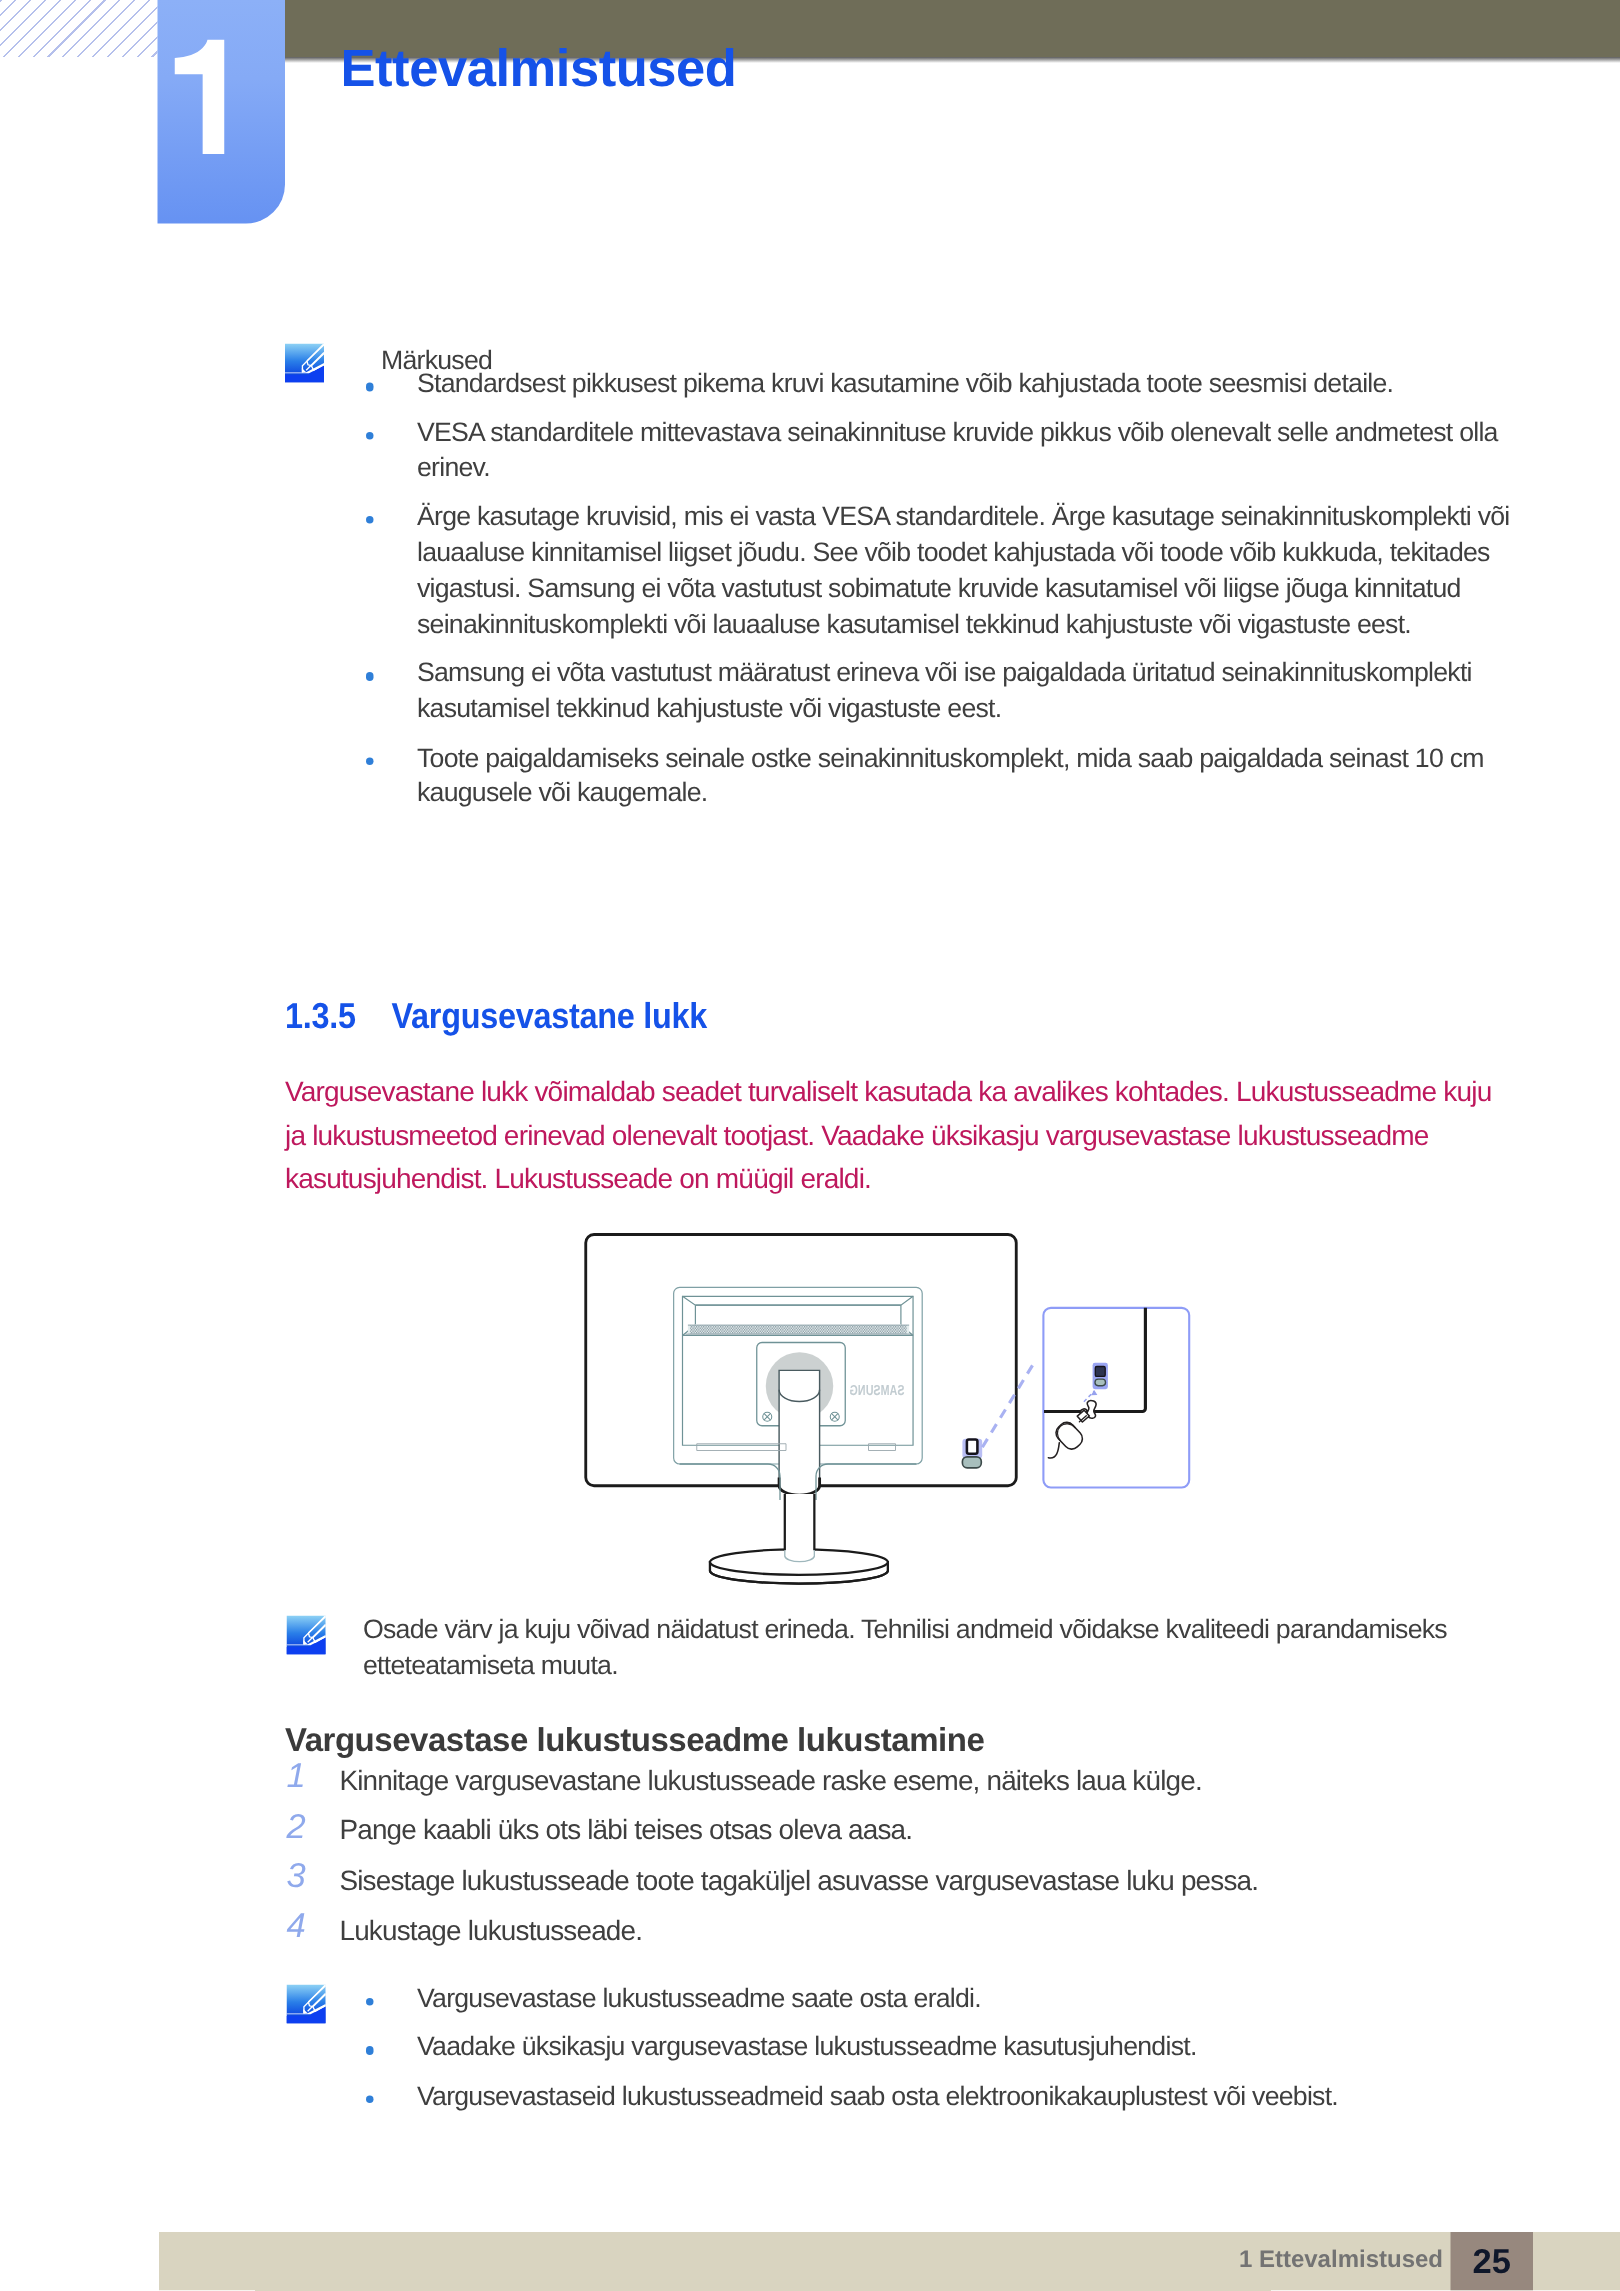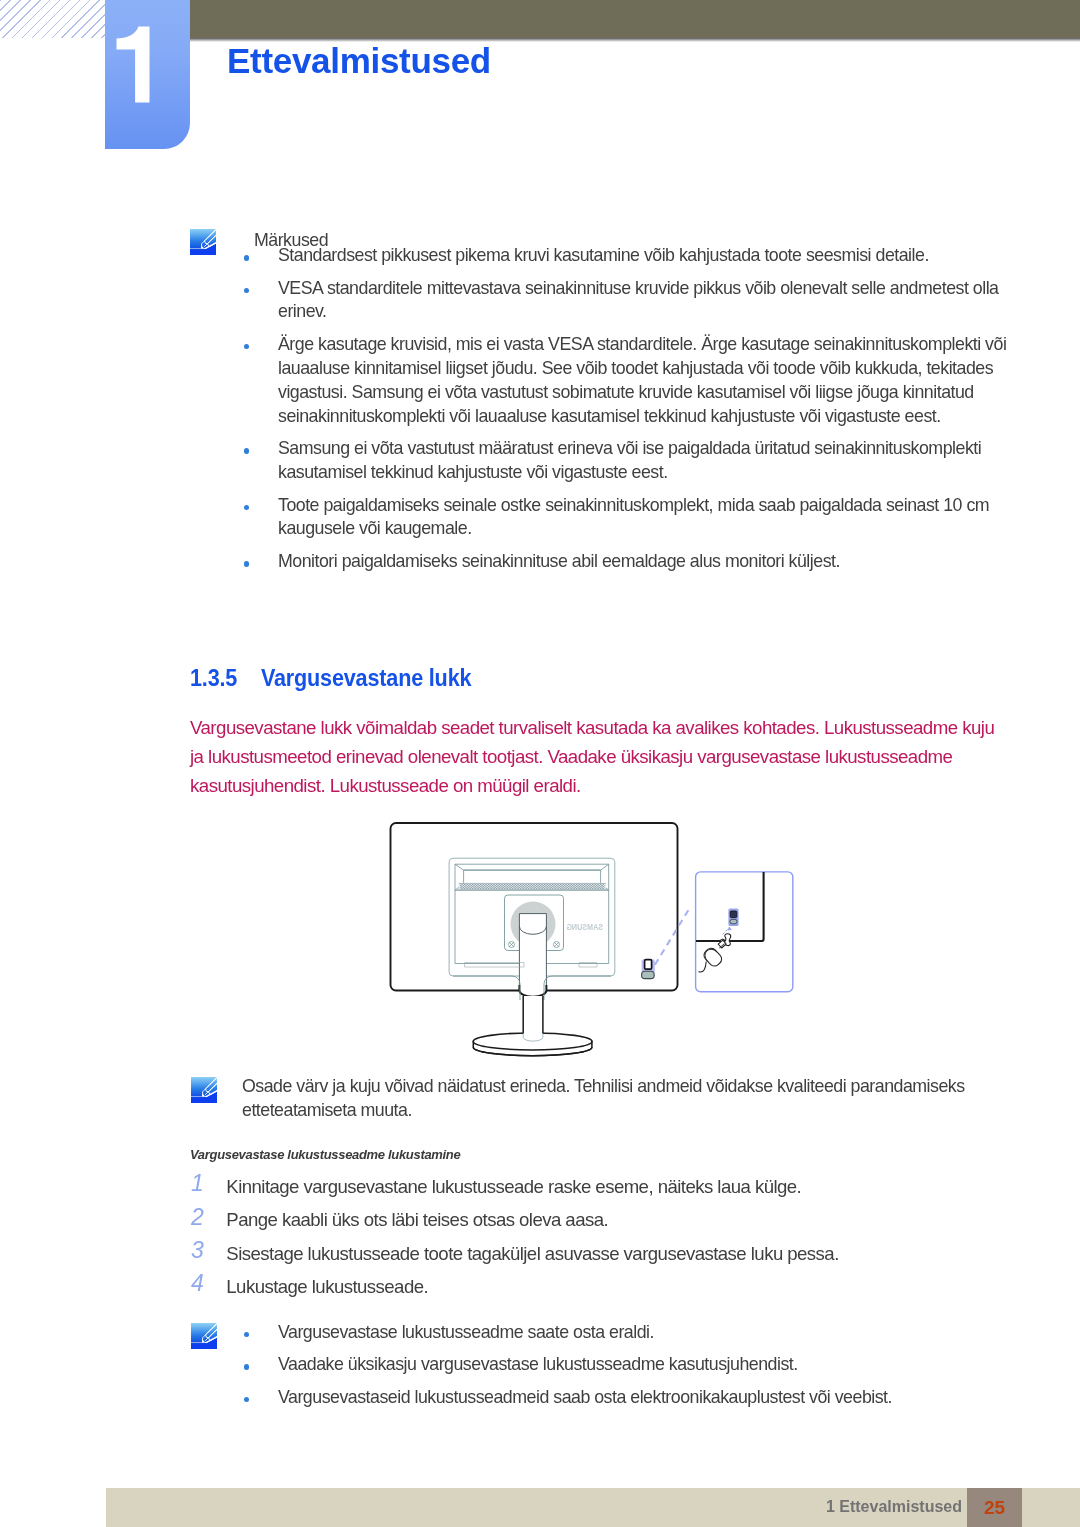--- a/index.html
+++ b/index.html
@@ -14,48 +14,48 @@
         rgba(120,140,220,0.55) 0px, rgba(120,140,220,0.55) 1px,
         rgba(255,255,255,0) 1px, rgba(255,255,255,0) 7px);}
   .olive{position:absolute;left:190px;top:0;width:890px;height:38px;background:#6f6d58;}
   .olive-shadow{position:absolute;left:190px;top:38px;width:890px;height:4px;
      background:linear-gradient(to bottom, rgba(45,45,45,0.78), rgba(45,45,45,0));}
   .chapbox{position:absolute;left:105px;top:0;width:85px;height:149px;
      background:linear-gradient(to bottom,#8cb0f7 0%, #85aaf6 35%, #6692f2 100%);
      border-bottom-right-radius:26px;}
   .chapnum{position:absolute;left:105px;top:0;width:85px;height:149px;}
   .chapnum svg{display:block;}
-  .chaptitle{position:absolute;left:227px;top:41px;color:#1552e8;
+  .chaptitle{position:absolute;left:227px;top:26px;color:#1552e8;
      font-size:35px;font-weight:bold;letter-spacing:-0.3px;}
   .txt{font-size:17.8px;color:#3f3f3f;line-height:23.9px;letter-spacing:-0.5px;}
   .noteicon{position:absolute;width:27px;height:27px;}
   .noteicon svg{display:block;}
   .notehead{position:absolute;margin-left:12px;}
   ul.bl{list-style:none;margin:0;padding:0;position:absolute;}
   ul.bl li{position:relative;padding-left:34px;margin-bottom:8.6px;}
   ul.bl li:last-child{margin-bottom:0;}
   ul.bl li::before{content:"";position:absolute;left:0px;top:11.2px;width:5.4px;height:5.4px;
      border-radius:50%;background:#2f7fd8;}
 
   .sechead{position:absolute;color:#1552e8;font-size:24px;font-weight:bold;letter-spacing:-0.2px;transform:scaleX(0.90);transform-origin:left top;}
   .secnum{position:absolute;color:#1552e8;font-size:24px;font-weight:bold;letter-spacing:-0.2px;transform:scaleX(0.90);transform-origin:left top;}
   .secpara{position:absolute;font-size:18.7px;color:#be185d;line-height:29.1px;letter-spacing:-0.55px;}
 
-  .stepshead{position:absolute;font-size:13px;font-weight:bold;color:#3b3b3b;letter-spacing:-0.32px;font-style:italic;}
+  .stepshead{position:absolute;font-size:22px;font-weight:bold;color:#3b3b3b;letter-spacing:-0.32px;}
   .steprow{position:absolute;width:820px;height:0;}
   .stepnum{position:absolute;left:1px;top:-5.8px;width:22px;text-align:left;color:#8fa9ec;
      font-size:23px;font-style:italic;font-weight:normal;line-height:1;letter-spacing:0;}
   .steptxt{position:absolute;left:36.3px;top:0;font-size:18.6px;color:#3f3f3f;letter-spacing:-0.55px;line-height:1;}
 
   
   .footbar{position:absolute;left:106px;top:1488px;width:974px;height:39px;background:#d9d4c0;}
   .footlabel{position:absolute;right:118px;top:1498px;color:#737373;font-size:16px;font-weight:bold;}
   .pagebox{position:absolute;left:967px;top:1488px;width:55px;height:39px;background:#97887e;}
-  .pagenum{position:absolute;left:967px;top:1488px;width:55px;height:39px;color:#c2410c;
-     font-size:19px;font-weight:bold;display:flex;align-items:center;justify-content:center;}
+  .pagenum{position:absolute;left:967px;top:1488px;width:55px;height:39px;color:#0f172a;
+     font-size:23px;font-weight:bold;display:flex;align-items:center;justify-content:center;}
 </style>
 </head>
 <body>
 
 <div class="page">
 
   <div class="hatch"></div>
   <div class="olive"></div>
   <div class="olive-shadow"></div>
   <div class="chapbox"></div>
@@ -102,21 +102,20 @@
         <use href="#noteIcon"></use>
       </svg>
   </div>
   <div class="notehead txt" style="left:242px;top:228.5px;">Märkused</div>
   <ul class="bl txt" style="left:244px;top:244px;width:768px;">
     <li>Standardsest pikkusest pikema kruvi kasutamine võib kahjustada toote seesmisi detaile.</li>
     <li>VESA standarditele mittevastava seinakinnituse kruvide pikkus võib olenevalt selle andmetest olla erinev.</li>
     <li>Ärge kasutage kruvisid, mis ei vasta VESA standarditele. Ärge kasutage seinakinnituskomplekti või lauaaluse kinnitamisel liigset jõudu. See võib toodet kahjustada või toode võib kukkuda, tekitades vigastusi. Samsung ei võta vastutust sobimatute kruvide kasutamisel või liigse jõuga kinnitatud seinakinnituskomplekti või lauaaluse kasutamisel tekkinud kahjustuste või vigastuste eest.</li>
     <li>Samsung ei võta vastutust määratust erineva või ise paigaldada üritatud seinakinnituskomplekti kasutamisel tekkinud kahjustuste või vigastuste eest.</li>
     <li>Toote paigaldamiseks seinale ostke seinakinnituskomplekt, mida saab paigaldada seinast 10 cm kaugusele või kaugemale.</li>
-    <li>Monitori paigaldamiseks seinakinnituse abil eemaldage alus monitori küljest.</li>
   </ul>
 
   <div class="secnum" style="left:190px;top:664px;">1.3.5</div>
   <div class="sechead" style="left:261px;top:664px;">Vargusevastane lukk</div>
   <div class="secpara" style="left:190px;top:713px;width:806px;">Vargusevastane lukk võimaldab seadet turvaliselt kasutada ka avalikes kohtades. Lukustusseadme kuju ja lukustusmeetod erinevad olenevalt tootjast. Vaadake üksikasju vargusevastase lukustusseadme kasutusjuhendist. Lukustusseade on müügil eraldi.</div>
 
   <div class="figure" style="position:absolute;left:385px;top:818px;width:415px;height:245px;">
   <svg width="415" height="245" viewBox="385 818 415 245">
     <g fill="none" stroke="#1b1b1b" stroke-width="1.9" stroke-linejoin="round">
 

